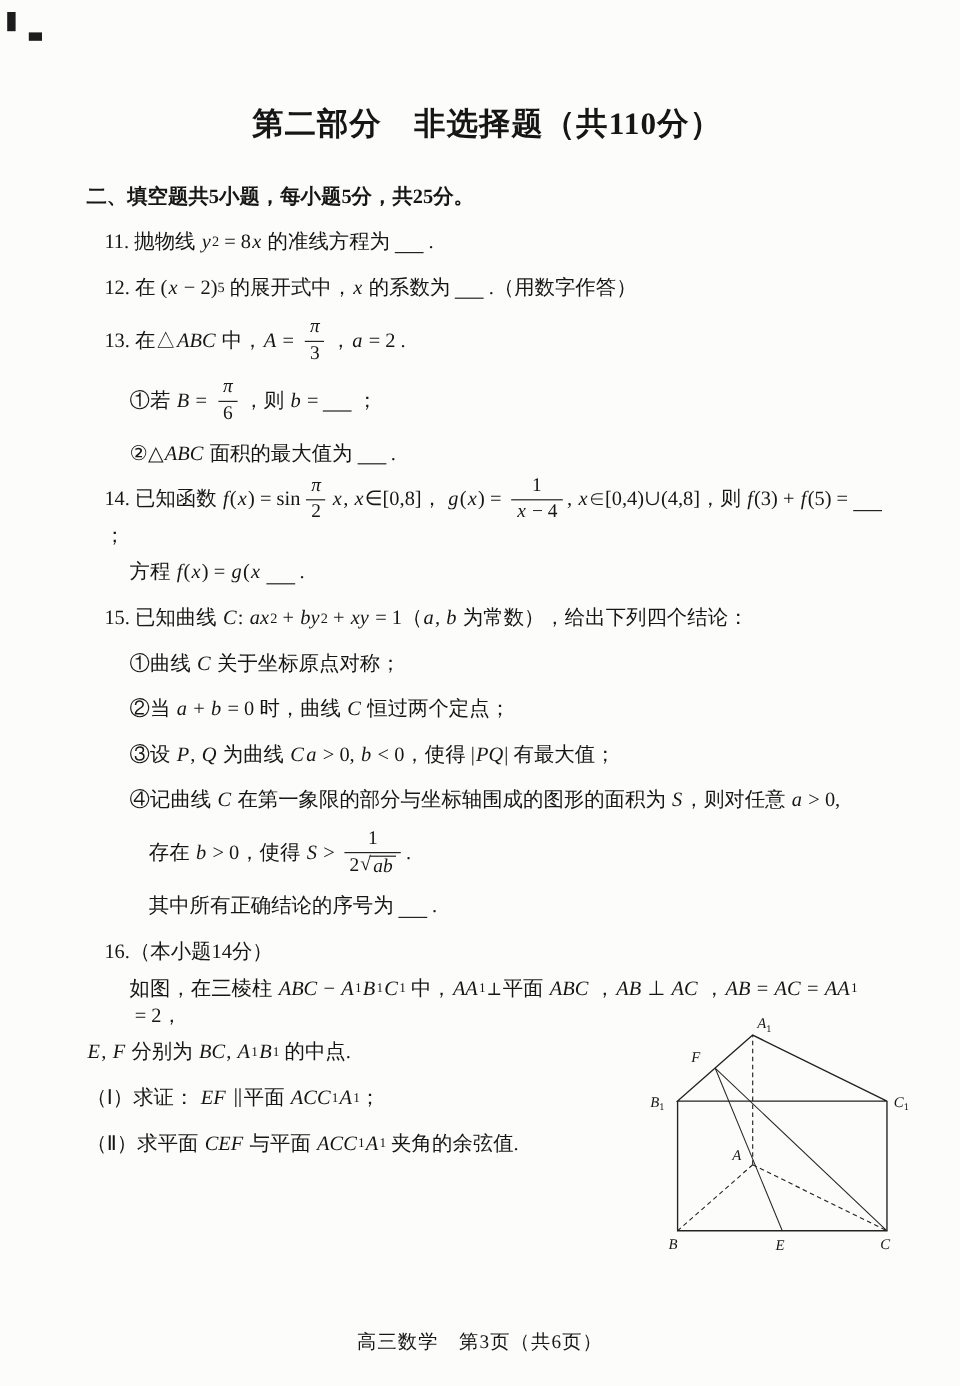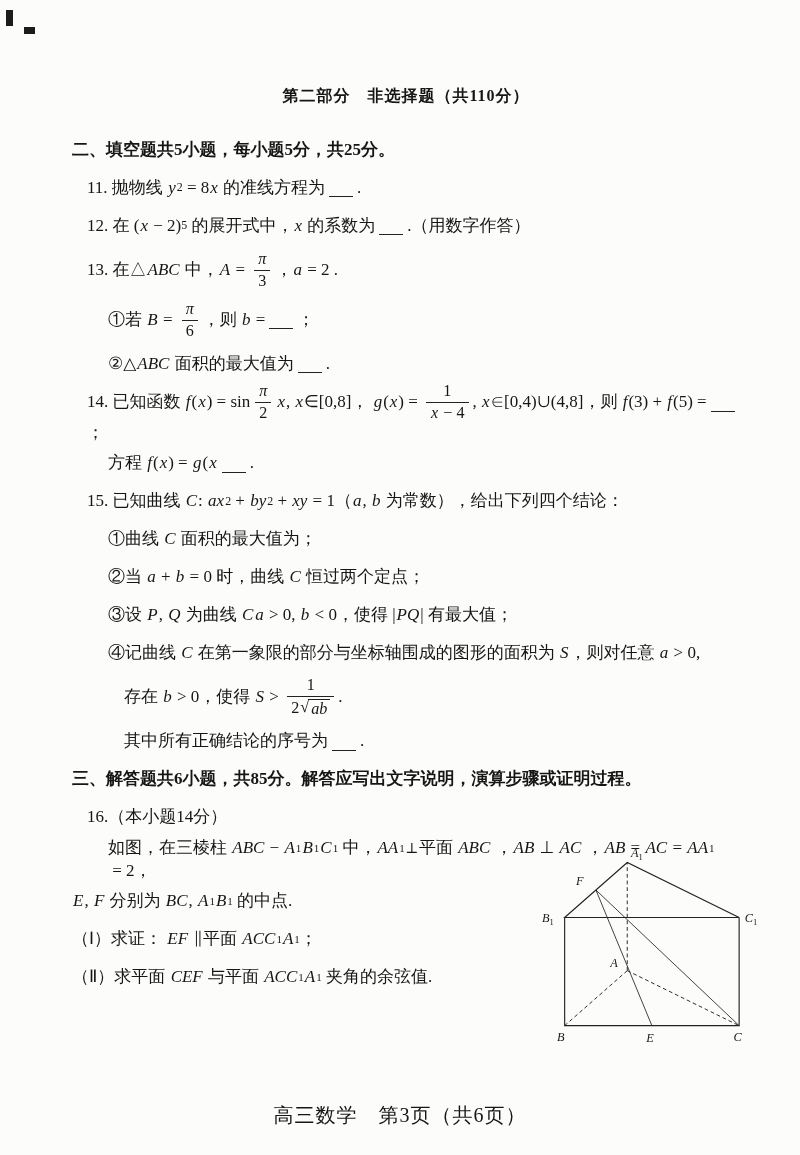--- a/index.html
+++ b/index.html
@@ -12,21 +12,21 @@
     color:#161616;
     font-size:17px;
     overflow:hidden;
   }
   .scan-mark{position:absolute;background:#1c1c1c;}
   .mark1{left:6px;top:10px;width:7px;height:16px;}
   .mark2{left:24px;top:27px;width:11px;height:7px;}
   .content{position:absolute;left:72px;right:60px;top:86px;}
   .title{
     text-align:center;
-    font-size:16px;
+    font-size:26px;
     font-weight:700;
     letter-spacing:1px;
     margin-bottom:24px;
   }
   .line{
     display:flex;
     align-items:center;
     flex-wrap:wrap;
     min-height:38px;
     line-height:1.35;
@@ -69,21 +69,21 @@
   .figure{
     position:absolute;
     left:540px;top:840px;
     width:220px;
   }
   .footer{
     position:absolute;
     bottom:26px;left:0;
     width:100%;
     text-align:center;
-    font-size:20px;
+    font-size:16px;
     letter-spacing:1px;
   }
 </style>
 </head>
 <body>
 
 <div class="page">
   <div class="scan-mark mark1"></div>
   <div class="scan-mark mark2"></div>
 
@@ -215,21 +215,21 @@
           <span class="it">xy</span>
           <span class="t"> = 1（</span>
           <span class="it">a</span>
           <span class="t">, </span>
           <span class="it">b</span>
           <span class="t"> 为常数），给出下列四个结论：</span>
         </div>
         <div class="line ind1">
           <span class="t">①曲线 </span>
           <span class="it">C</span>
-          <span class="t"> 面积的最大值为；</span>
+          <span class="t"> 关于坐标原点对称；</span>
         </div>
         <div class="line ind1">
           <span class="t">②当 </span>
           <span class="it">a</span>
           <span class="t"> + </span>
           <span class="it">b</span>
           <span class="t"> = 0 时，曲线 </span>
           <span class="it">C</span>
           <span class="t"> 恒过两个定点；</span>
         </div>
@@ -271,23 +271,20 @@
                 <span class="rad"><span class="it">ab</span></span>
               </span>
             </span>
           </span>
           <span class="t">.</span>
         </div>
         <div class="line ind2">
           <span class="t">其中所有正确结论的序号为</span>
           <span class="blank"></span>
           <span class="t">.</span>
-        </div>
-        <div class="line ind0 bold">
-          <span class="t">三、解答题共6小题，共85分。解答应写出文字说明，演算步骤或证明过程。</span>
         </div>
         <div class="line indq">
           <span class="t">16.（本小题14分）</span>
         </div>
         <div class="line ind1">
           <span class="t">如图，在三棱柱 </span>
           <span class="it">ABC</span>
           <span class="t"> − </span>
           <span class="it">A</span>
           <sub>1</sub>

